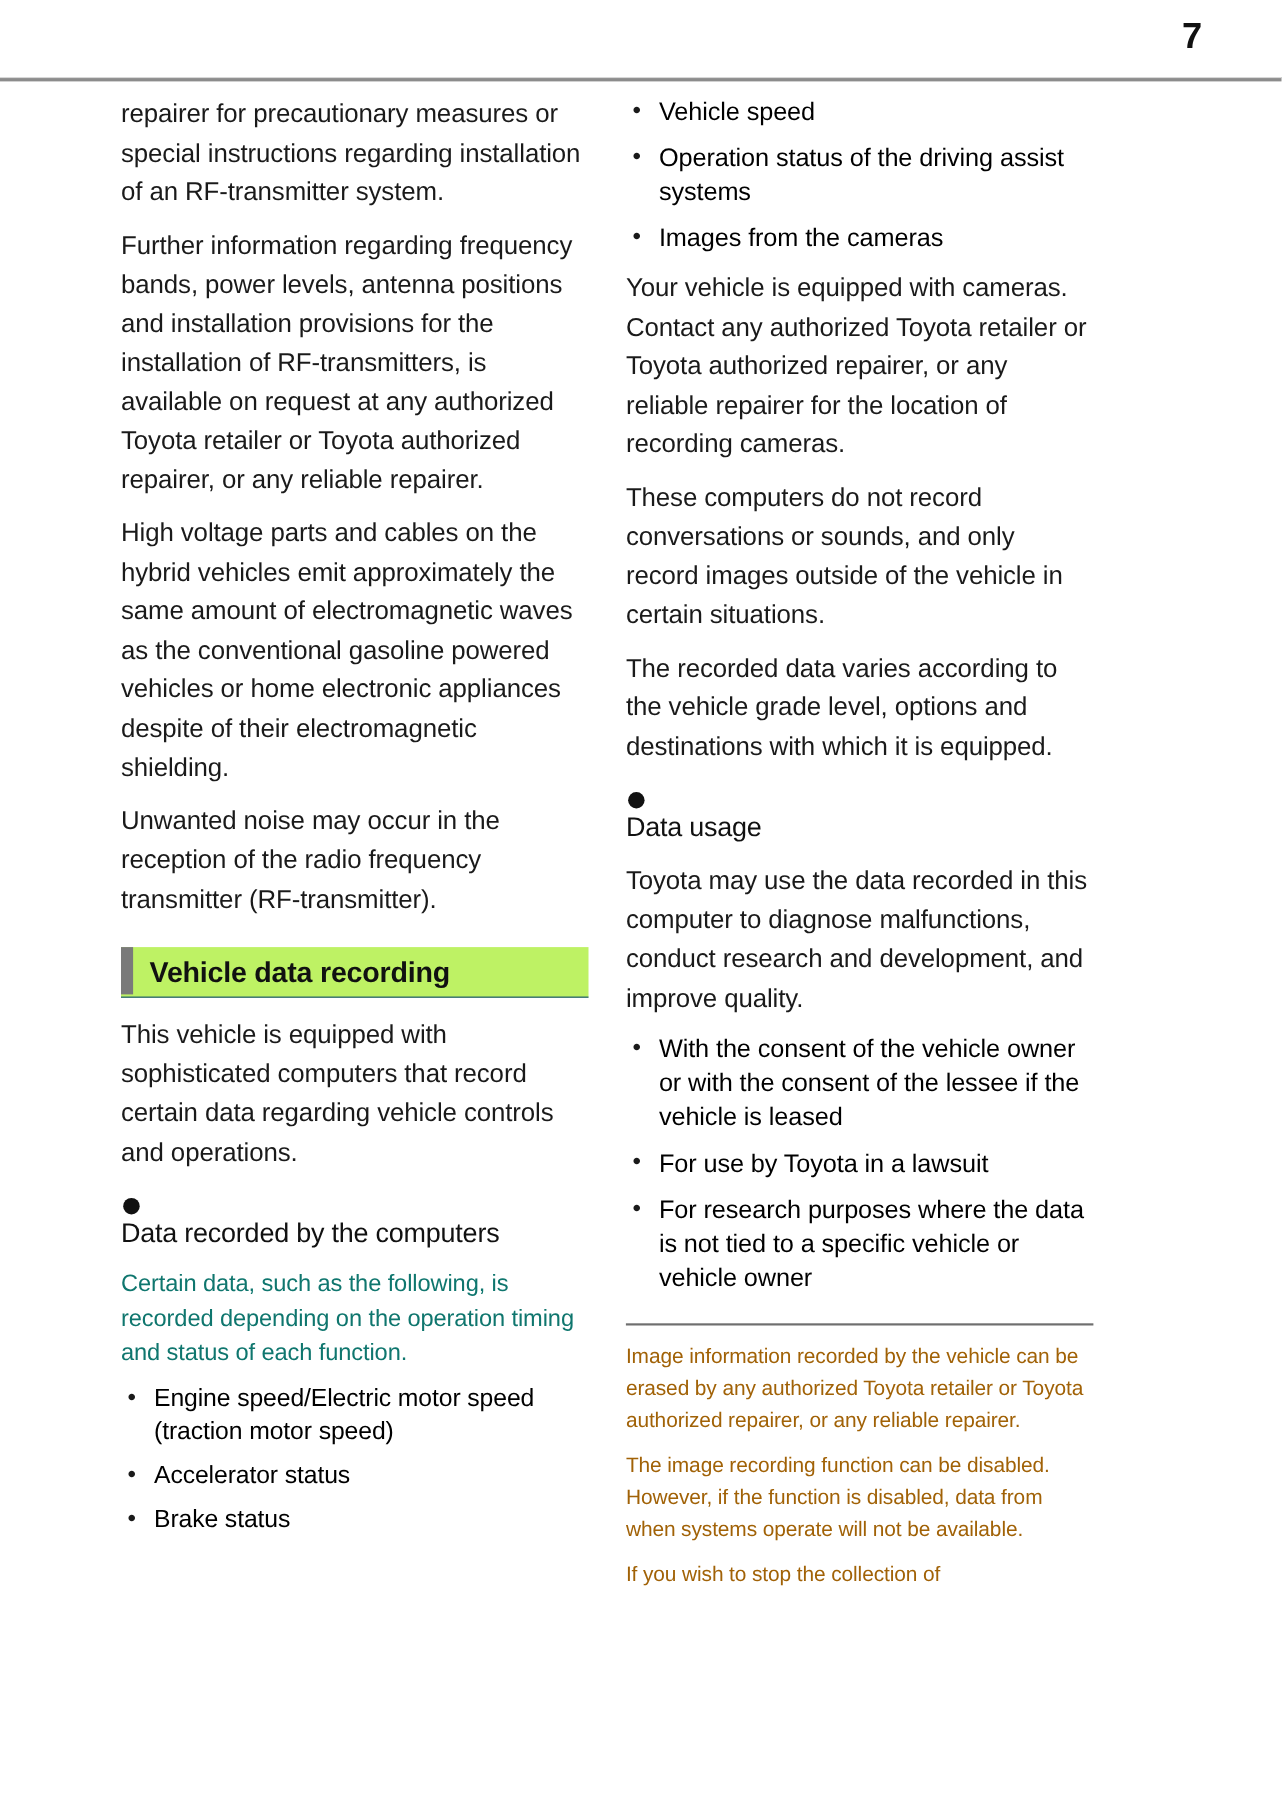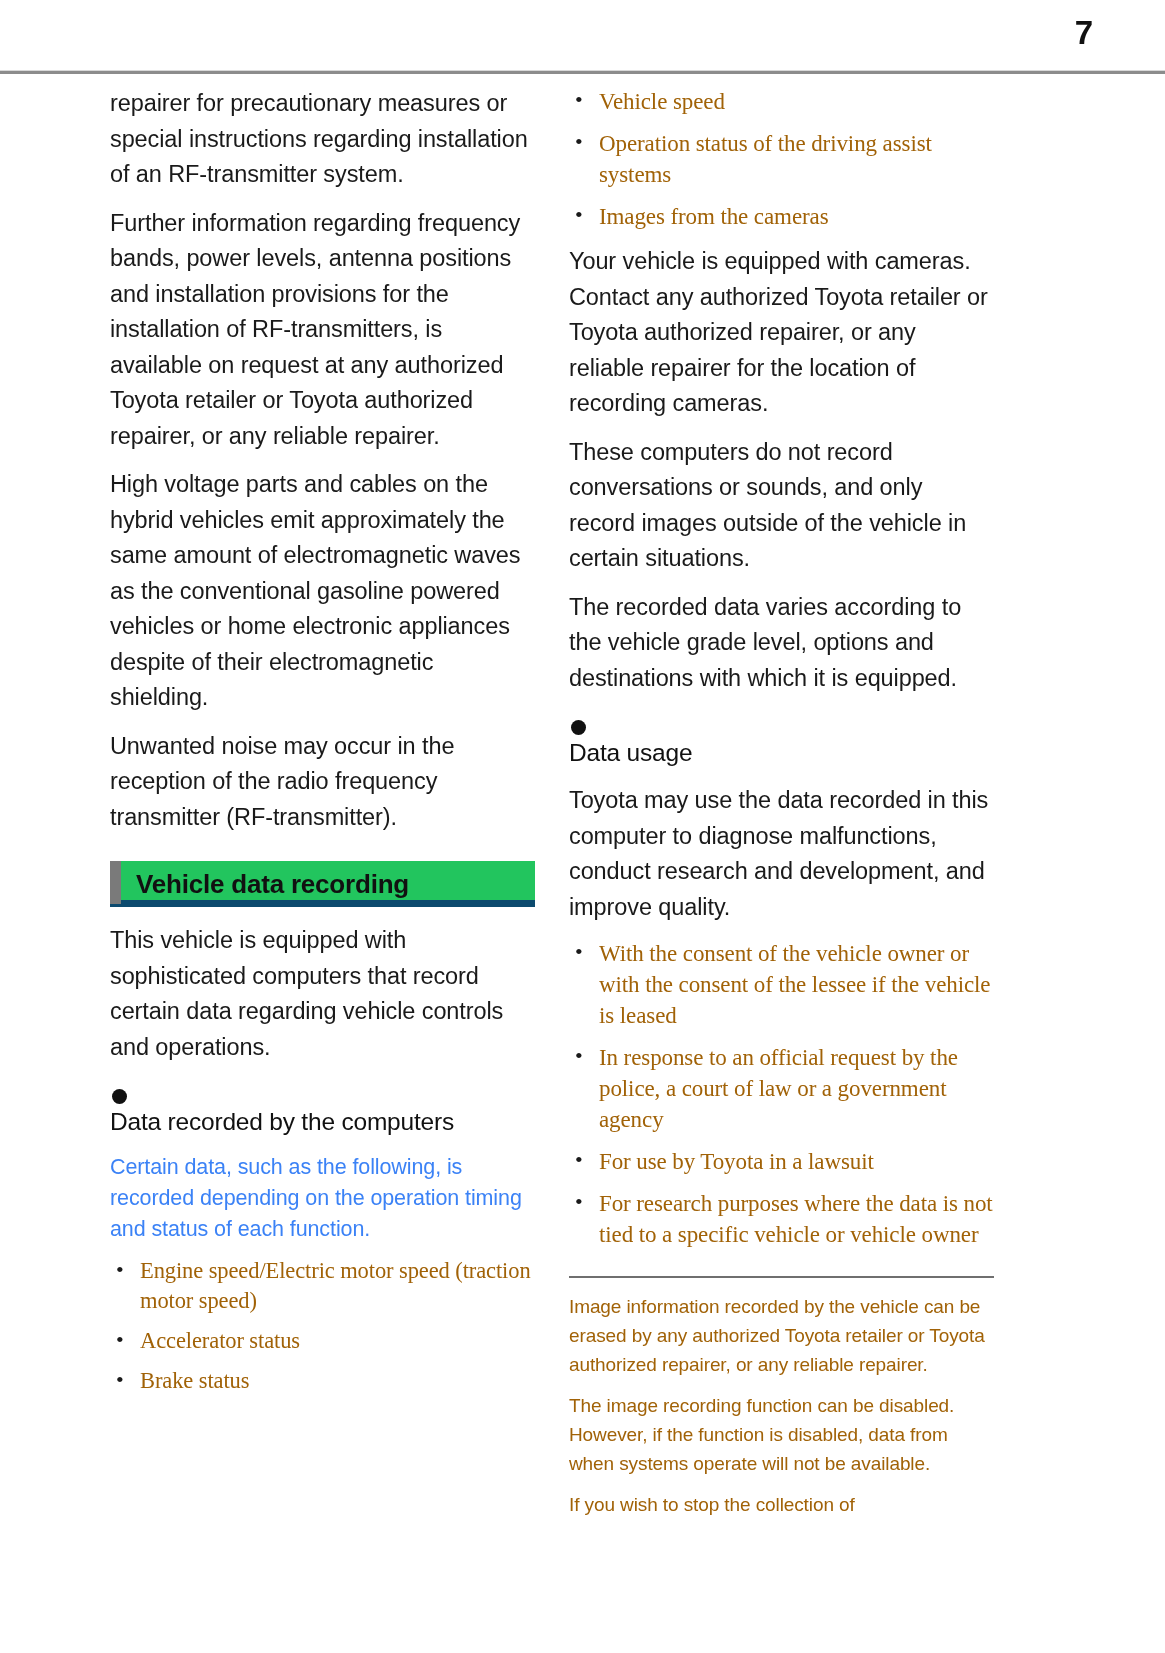--- a/index.html
+++ b/index.html
@@ -73,40 +73,40 @@
     margin: 0 0 13px 0;
     font-size: 23.5px;
     line-height: 35.5px;
     color: #1a1a1a;
     letter-spacing: -0.1px;
   }
   p.small {
     margin: 0 0 11px 0;
     font-size: 21.5px;
     line-height: 31px;
-    color: #3b82f6;
+    color: #0f766e;
     letter-spacing: -0.1px;
   }
   p.note {
     margin: 0 0 12px 0;
     font-size: 19px;
     line-height: 29px;
     color: #a16207;
     letter-spacing: -0.1px;
   }
 
   
   .section-head {
     position: relative;
     margin: 26px 0 16px 0;
     width: 425px;
     height: 46px;
-    background: #22c55e;
+    background: #bef264;
     box-sizing: border-box;
-    border-bottom: 7px solid #0c4a6e;
+    border-bottom: 1px solid #0c4a6e;
   }
   .section-head .accent {
     position: absolute;
     left: 0;
     top: 0;
     width: 11px;
     height: 43px;
     background: #7a7a7a;
   }
   .section-head .label {
@@ -147,23 +147,22 @@
     list-style: none;
     margin: 0 0 12px 0;
     padding: 0;
   }
   ul.bullets li {
     position: relative;
     padding-left: 30px;
     margin-bottom: 10px;
     font-size: 22.5px;
     line-height: 30px;
-    color: #a16207;
-    letter-spacing: -0.1px;
-    font-family: Liberation Serif, serif;
+    color: #000000;
+    letter-spacing: -0.1px;
   }
   ul.bullets li:last-child { margin-bottom: 0; }
   ul.bullets li::before {
     content: "•";
     position: absolute;
     left: 6px;
     top: -1px;
     font-size: 22px;
     line-height: 30px;
     color: #1a1a1a;
@@ -237,21 +236,20 @@
 
       <div class="subhead">
         <span class="dot"></span>
         <span class="txt">Data usage</span>
       </div>
 
       <p class="body">Toyota may use the data recorded in this computer to diagnose malfunctions, conduct research and development, and improve quality.</p>
 
       <ul class="bullets wide">
         <li>With the consent of the vehicle owner or with the consent of the lessee if the vehicle is leased</li>
-        <li>In response to an official request by the police, a court of law or a government agency</li>
         <li>For use by Toyota in a lawsuit</li>
         <li>For research purposes where the data is not tied to a specific vehicle or vehicle owner</li>
       </ul>
 
       <div class="divider"></div>
 
       <p class="note">Image information recorded by the vehicle can be erased by any authorized Toyota retailer or Toyota authorized repairer, or any reliable repairer.</p>
       <p class="note">The image recording function can be disabled. However, if the function is disabled, data from when systems operate will not be available.</p>
       <p class="note">If you wish to stop the collection of</p>
 

